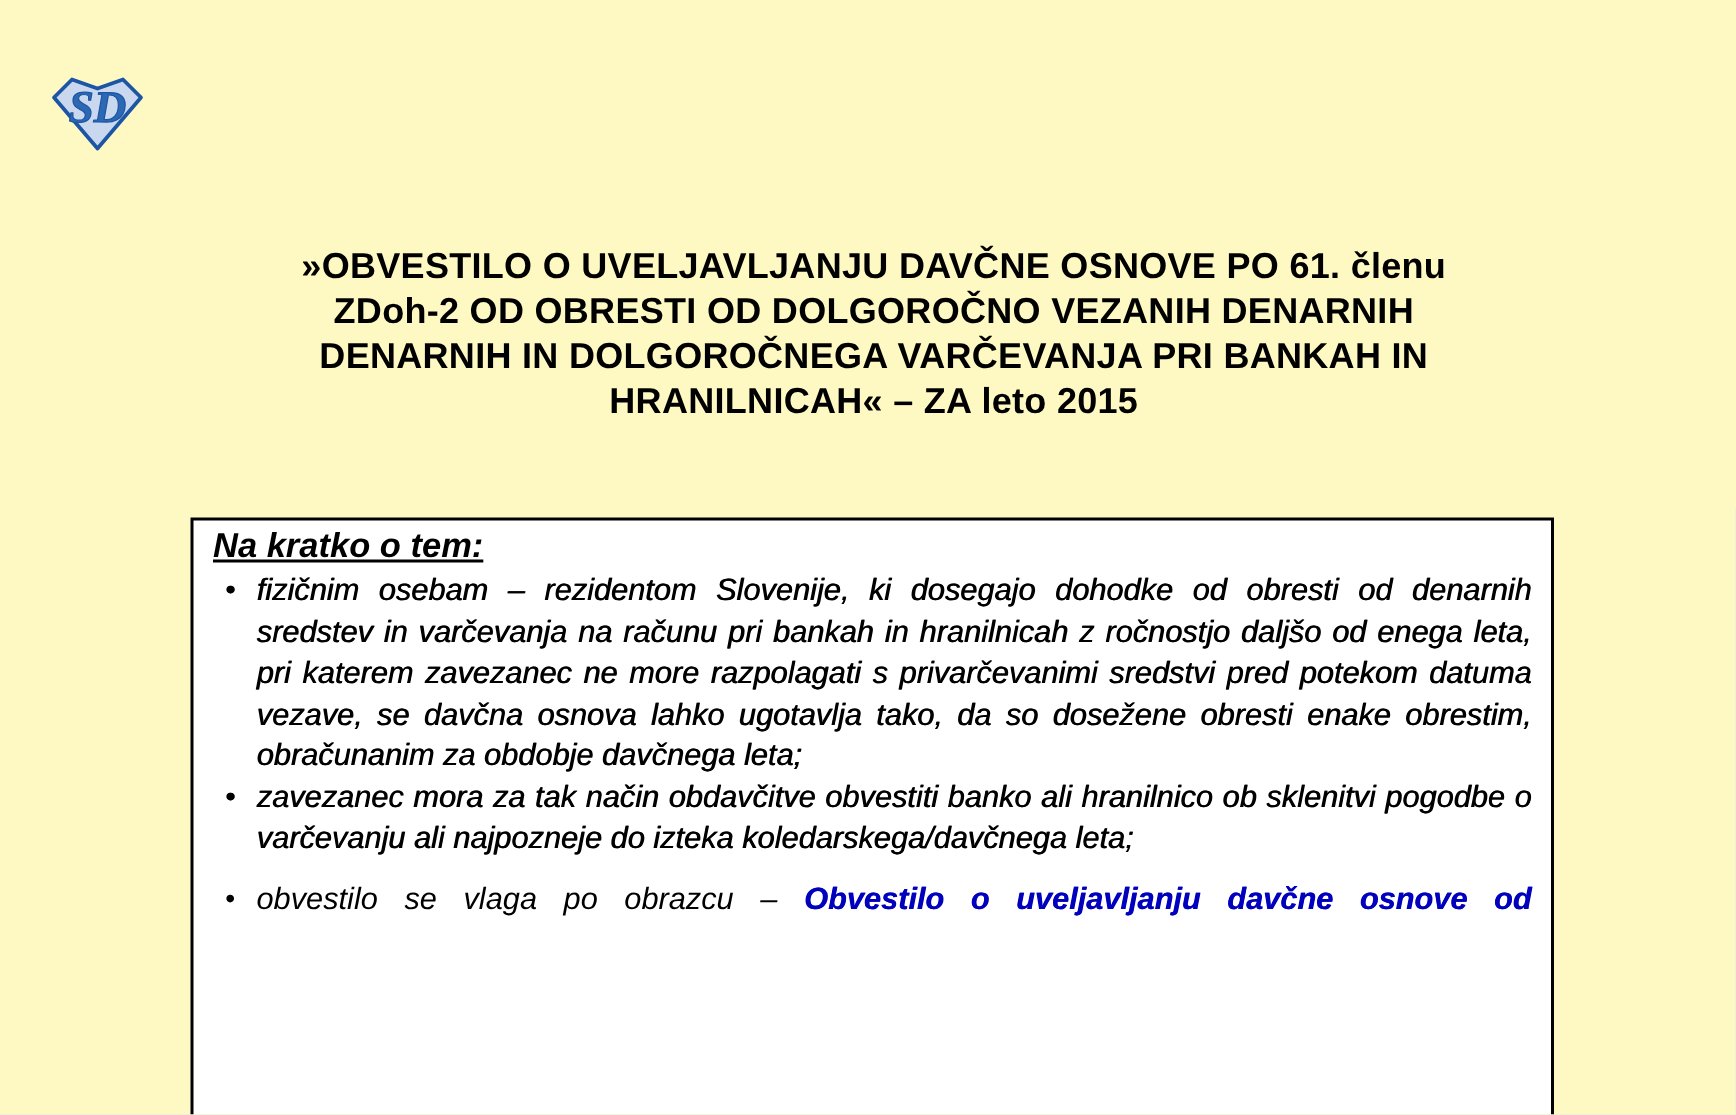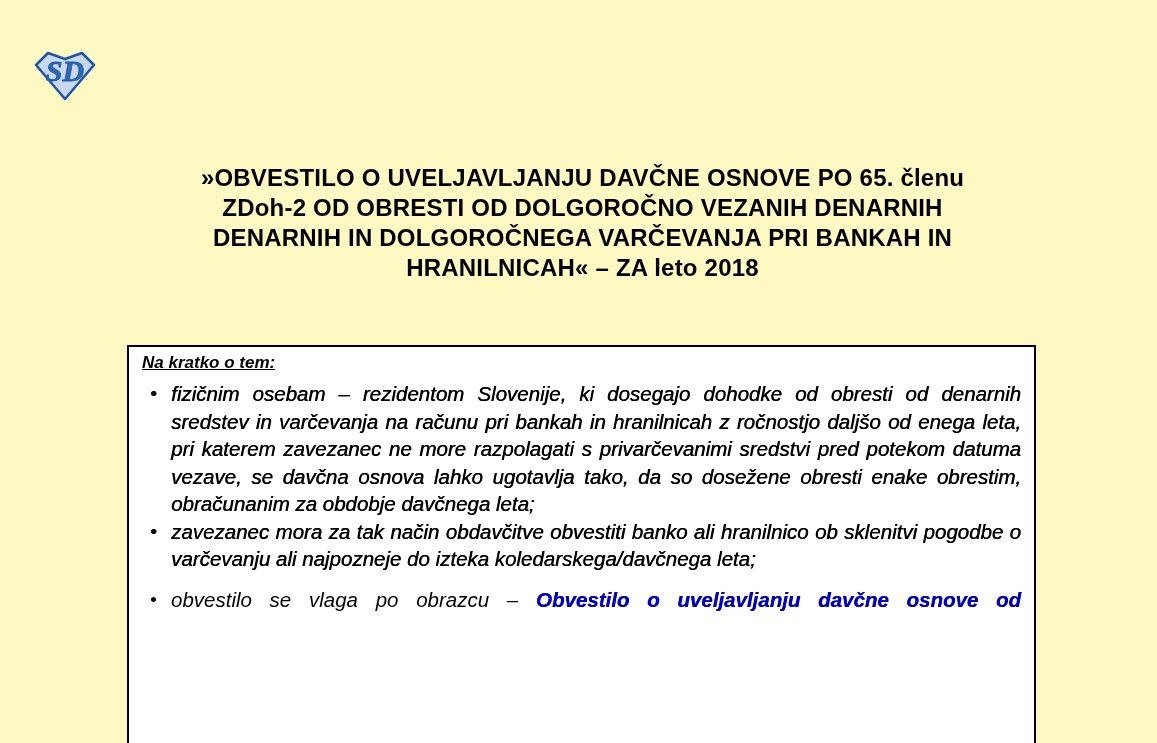--- a/index.html
+++ b/index.html
@@ -45,21 +45,21 @@
     top: 345px;
     width: 909px;
     height: 420px;           
     border: 2px solid #000;
     padding: 2px 13px 0 13px;
     background: #fff;
   }
   .box-heading {
     font-style: italic;
     font-weight: bold;
-    font-size: 17px;
+    font-size: 23px;
     line-height: 28px;
     text-decoration: underline;
   }
   ul.bullets {
     list-style: none;
     margin-top: 3px;
   }
   ul.bullets li {
     position: relative;
     padding-left: 29px;
@@ -98,24 +98,24 @@
 <div class="page">
 
   <div class="logo">
     <svg viewBox="0 0 64 53">
       <polygon points="3,17 15,5 32,11 49,5 61,17 32,51" fill="#c9d8ee" stroke="#1d55a5" stroke-width="2.5" stroke-linejoin="round"></polygon>
       <text x="32" y="33" text-anchor="middle" font-family="Liberation Serif, serif" font-size="30" font-weight="bold" font-style="italic" fill="#2c69b2" stroke="#1d55a5" stroke-width="0.8">SD</text>
     </svg>
   </div>
 
   <div class="doc-title">
-    <div class="tline">»OBVESTILO O UVELJAVLJANJU DAVČNE OSNOVE PO 65. členu</div>
+    <div class="tline">»OBVESTILO O UVELJAVLJANJU DAVČNE OSNOVE PO 61. členu</div>
     <div class="tline">ZDoh-2 OD OBRESTI OD DOLGOROČNO VEZANIH DENARNIH</div>
     <div class="tline">DENARNIH IN DOLGOROČNEGA VARČEVANJA PRI BANKAH IN</div>
-    <div class="tline">HRANILNICAH« – ZA leto 2018</div>
+    <div class="tline">HRANILNICAH« – ZA leto 2015</div>
   </div>
 
   <div class="info-box">
     <div class="box-heading">Na kratko o tem:</div>
     <ul class="bullets">
       <li class="thick">
         <span>fizičnim osebam – rezidentom Slovenije, ki dosegajo dohodke od obresti od denarnih sredstev in varčevanja na računu pri bankah in hranilnicah z ročnostjo daljšo od enega leta, pri katerem zavezanec ne more razpolagati s privarčevanimi sredstvi pred potekom datuma vezave, se davčna osnova lahko ugotavlja tako, da so dosežene obresti enake obrestim, obračunanim za obdobje davčnega leta;</span>
       </li>
       <li class="thick">
         <span>zavezanec mora za tak način obdavčitve obvestiti banko ali hranilnico ob sklenitvi pogodbe o varčevanju ali najpozneje do izteka koledarskega/davčnega leta;</span>

